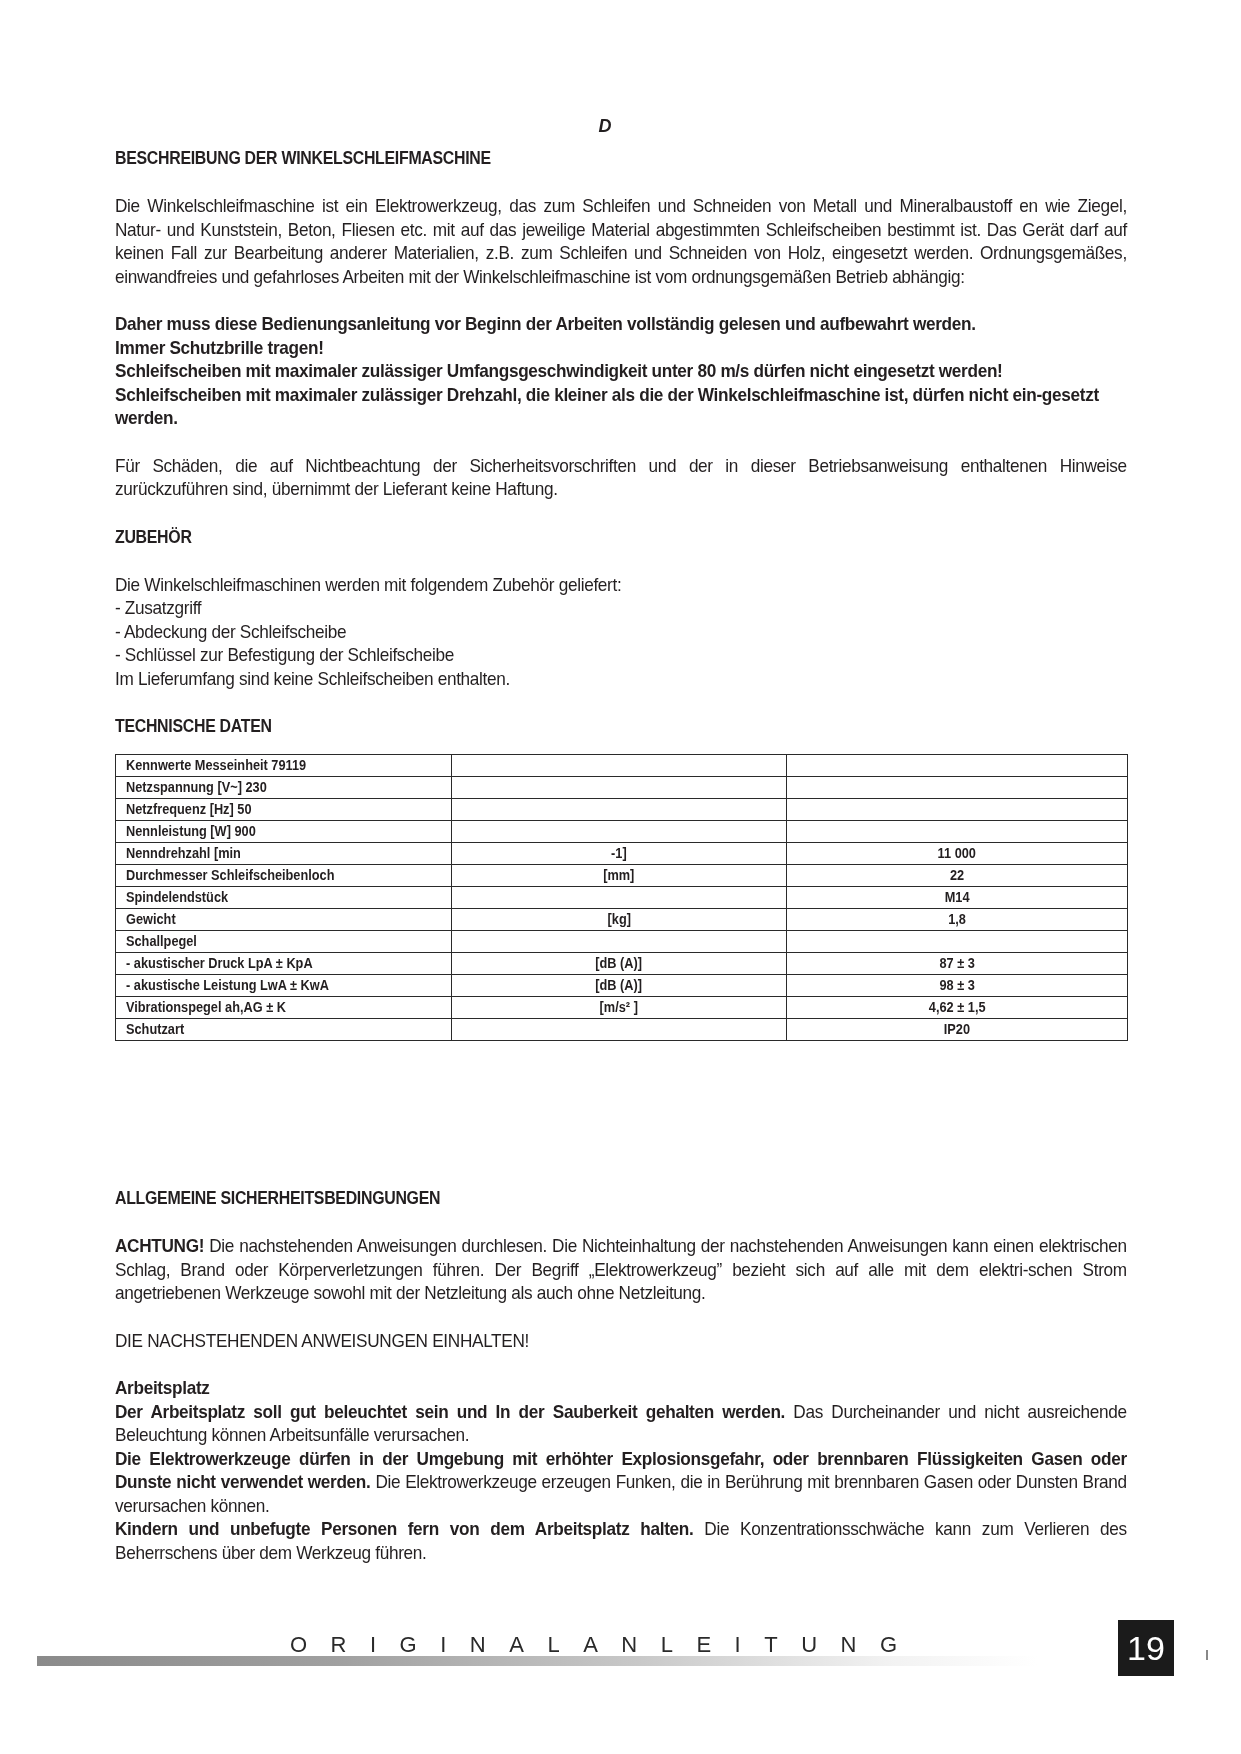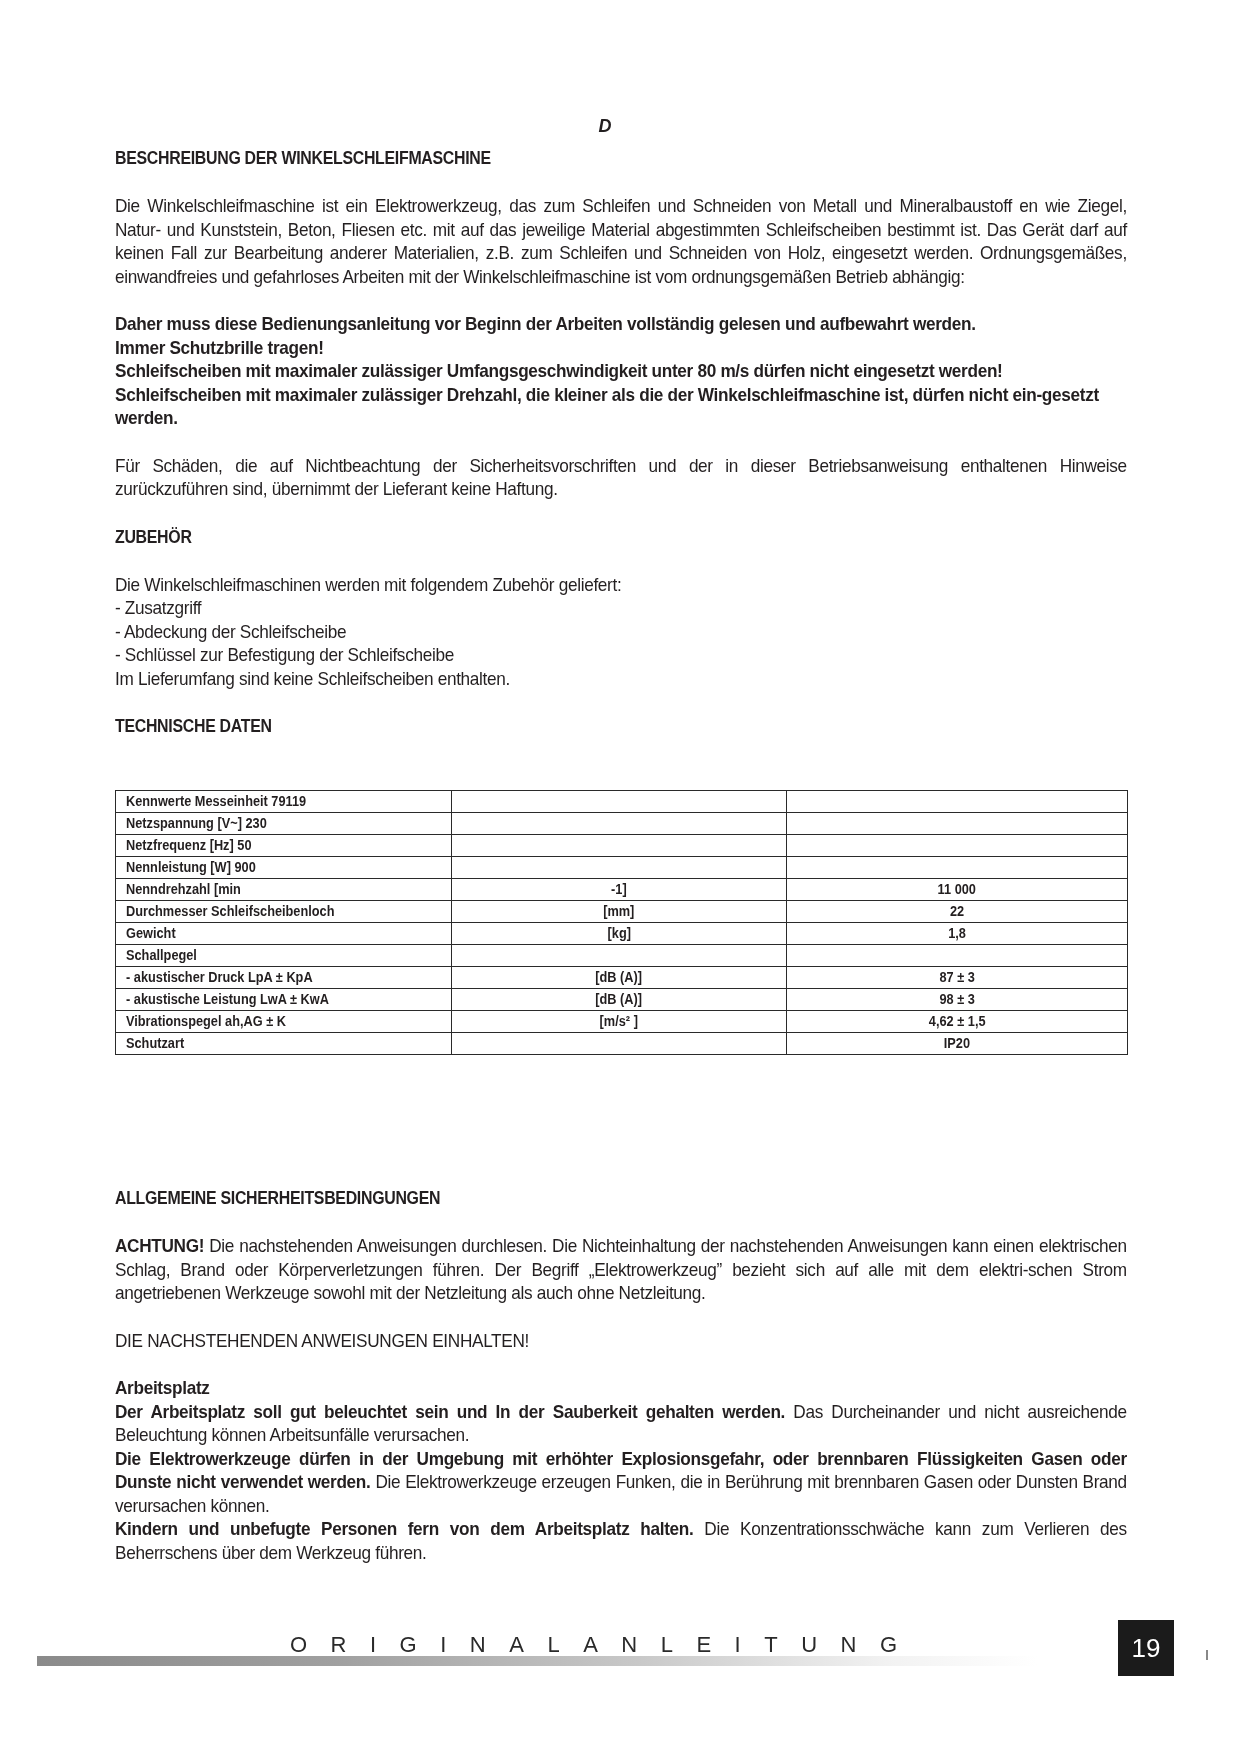--- a/index.html
+++ b/index.html
@@ -26,21 +26,21 @@
   table.spec col.c3 { width: 341px; }
   td span.nx { display: inline-block; transform: scaleX(0.88); transform-origin: left; }
   td.c2 span.nx, td.c3 span.nx { transform-origin: center; }
 
   .footer { position: absolute; left: 0; top: 1636px; width: 1241px; height: 60px; }
   .footer-bar { position: absolute; left: 37px; top: 20px; width: 1000px; height: 10px;
                 background: linear-gradient(to right, #8a8a8a 0%, #a0a0a0 30%, #c8c8c8 60%, #f2f2f2 85%, #ffffff 100%); }
   .footer-title { position: absolute; left: 290px; top: -4px; font-size: 22px; letter-spacing: 23.5px;
                   color: #2a2a2a; }
   .page-num { position: absolute; left: 1118px; top: -16px; width: 56px; height: 56px; background: #1b1b1b;
-              color: #ffffff; font-size: 26px; line-height: 56px; text-align: center; }
+              color: #ffffff; font-size: 34px; line-height: 56px; text-align: center; }
   .page-tick { position: absolute; left: 1206px; top: 14px; width: 2px; height: 10px; background: #888; }
 </style>
 </head>
 <body>
 
 <div class="page">
   <div class="lang-mark">D</div>
 
   <div class="content narrow">
     <h2>BESCHREIBUNG DER WINKELSCHLEIFMASCHINE</h2>
@@ -61,21 +61,21 @@
     <p>- Zusatzgriff</p>
     <p>- Abdeckung der Schleifscheibe</p>
     <p>- Schlüssel zur Befestigung der Schleifscheibe</p>
     <p>Im Lieferumfang sind keine Schleifscheiben enthalten.</p>
     <div class="gap-m"></div>
 
     <h2>TECHNISCHE DATEN</h2>
     <div style="height:28px"></div>
   </div>
 
-  <div style="position:absolute; left:115px; top:790px;">
+  <div style="position:absolute; left:115px; top:754px;">
     <table class="spec">
       <colgroup>
           <col class="c1">
           <col class="c2">
           <col class="c3">
         </colgroup>
       <tbody id="spec-body">
         <tr>
           <td class="hdr"><span class="nx">Kennwerte Messeinheit 79119</span></td>
           <td class="c2"></td>
@@ -98,20 +98,25 @@
           </tr>
           <tr>
             <td><span class="nx">Nenndrehzahl [min</span></td>
             <td class="c2"><span class="nx">-1]</span></td>
             <td class="c3"><span class="nx">11 000</span></td>
           </tr>
           <tr>
             <td><span class="nx">Durchmesser Schleifscheibenloch</span></td>
             <td class="c2"><span class="nx">[mm]</span></td>
             <td class="c3"><span class="nx">22</span></td>
+          </tr>
+          <tr>
+            <td><span class="nx">Spindelendstück</span></td>
+            <td class="c2"><span class="nx"></span></td>
+            <td class="c3"><span class="nx">M14</span></td>
           </tr>
           <tr>
             <td><span class="nx">Gewicht</span></td>
             <td class="c2"><span class="nx">[kg]</span></td>
             <td class="c3"><span class="nx">1,8</span></td>
           </tr>
           <tr>
             <td><span class="nx">Schallpegel</span></td>
             <td class="c2"><span class="nx"></span></td>
             <td class="c3"><span class="nx"></span></td>

